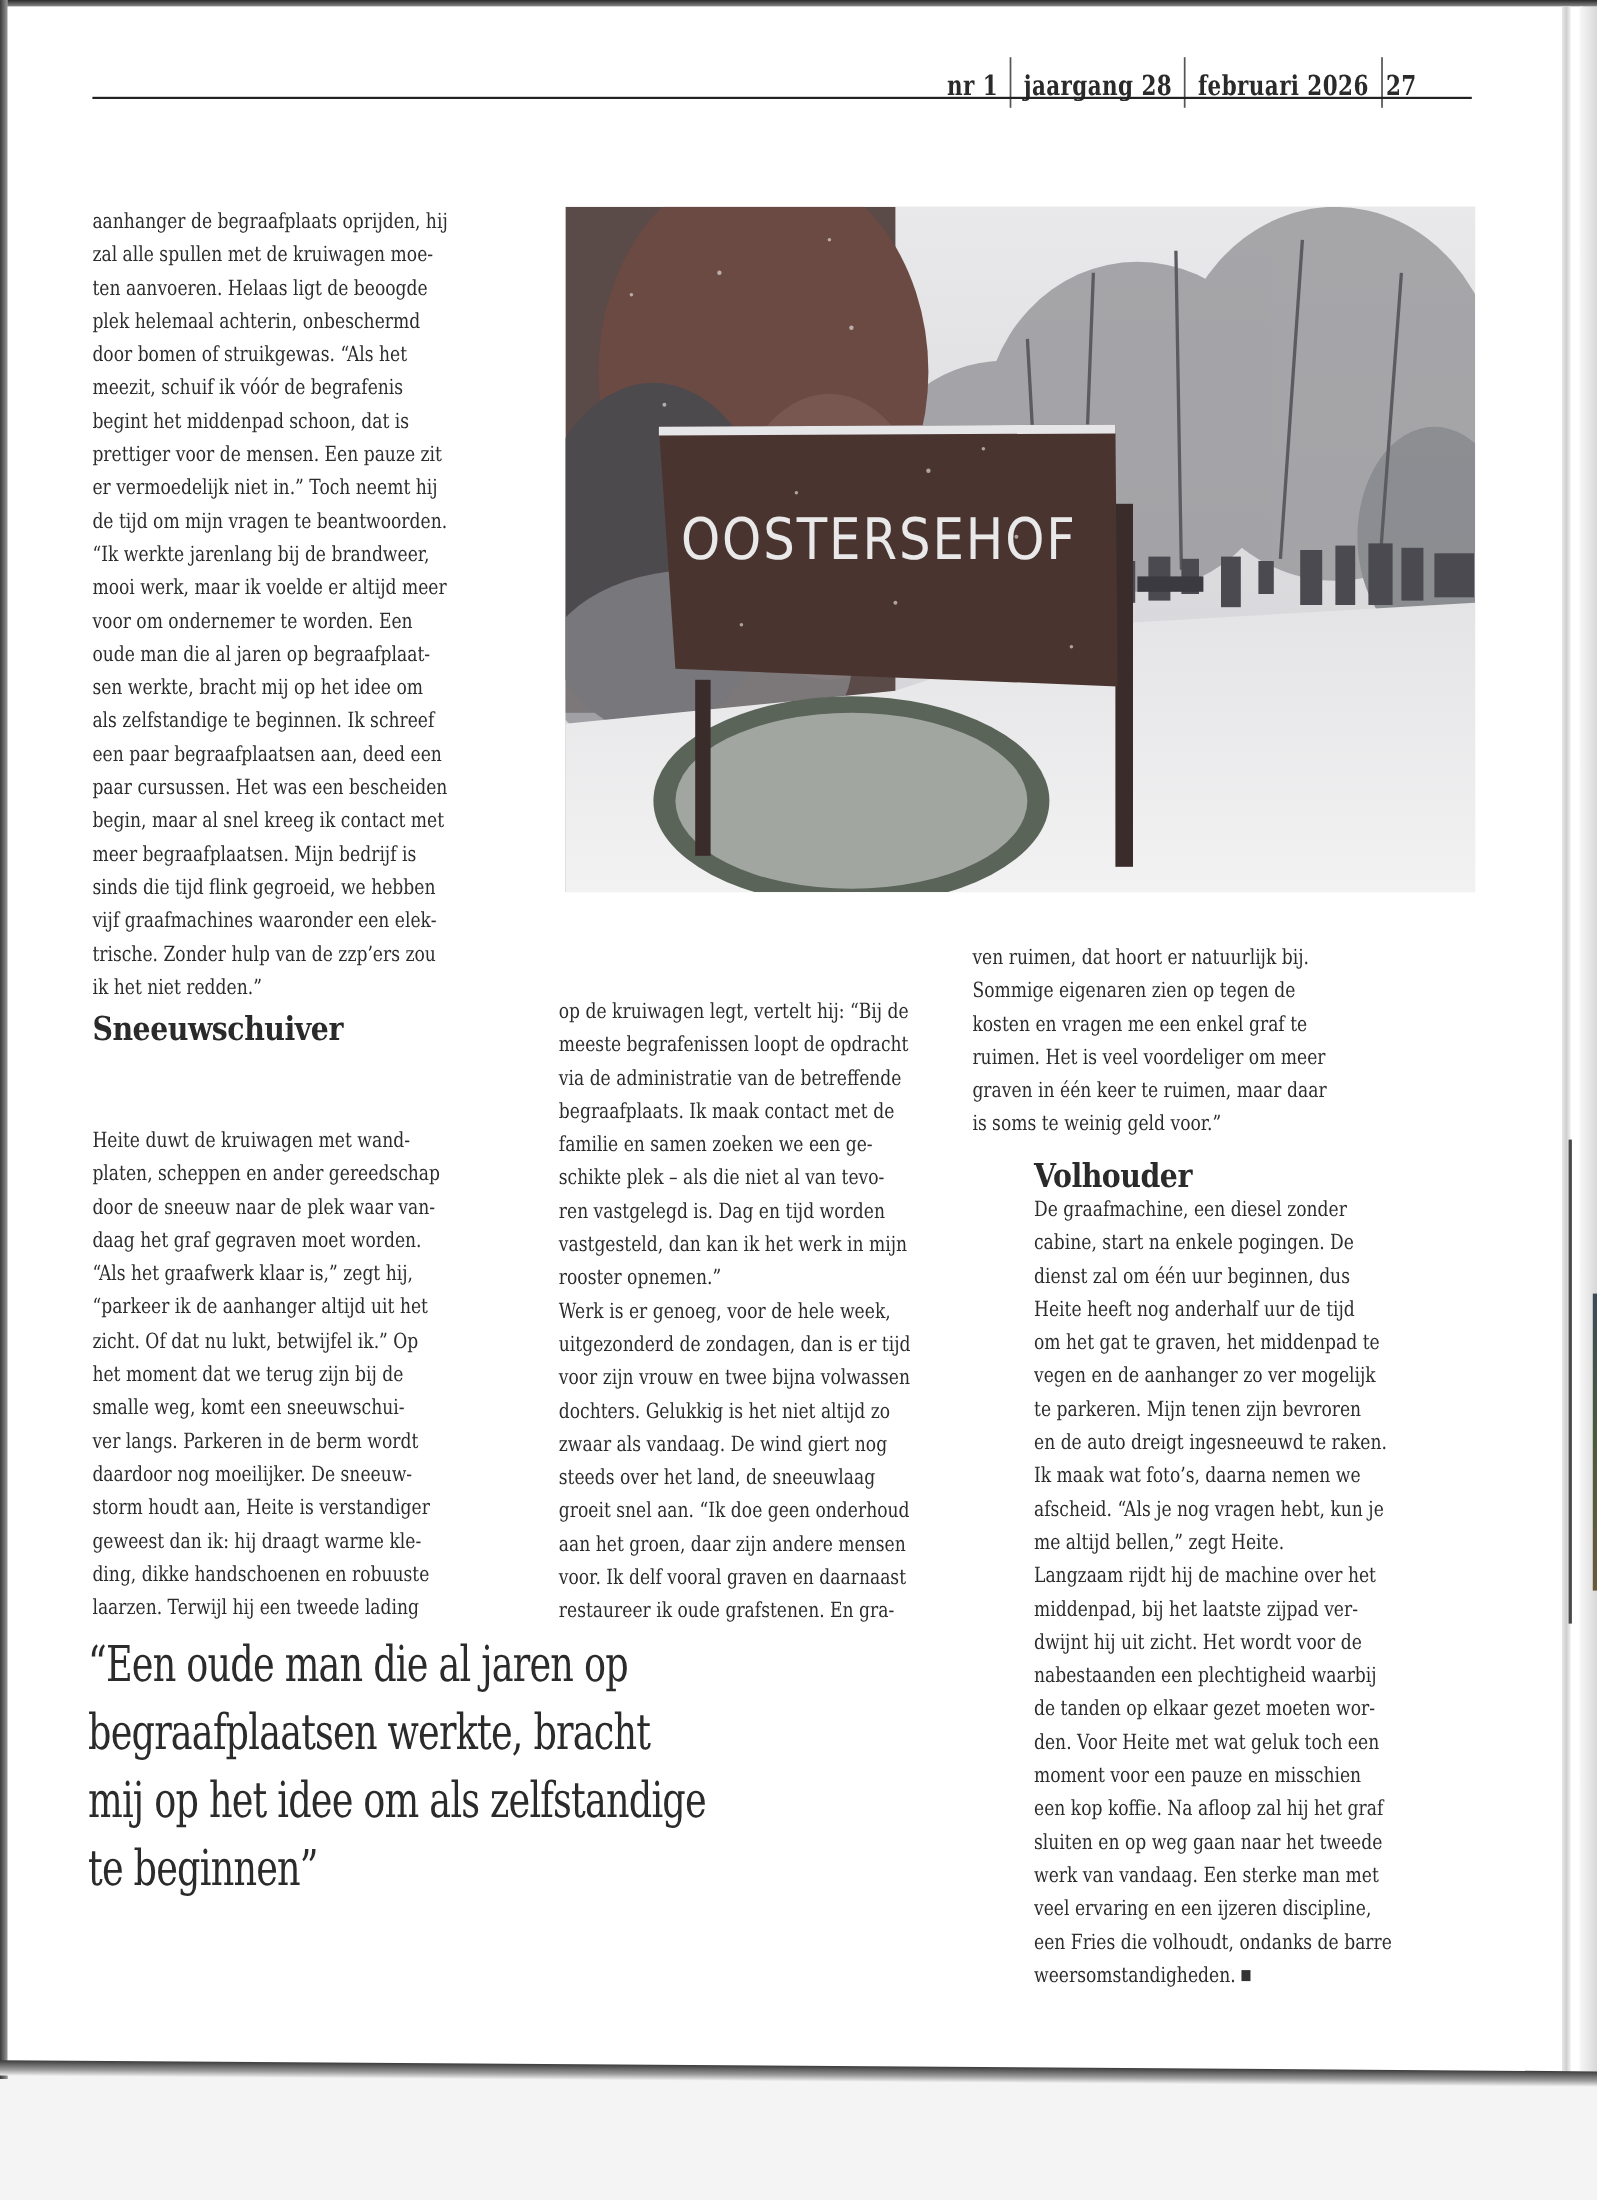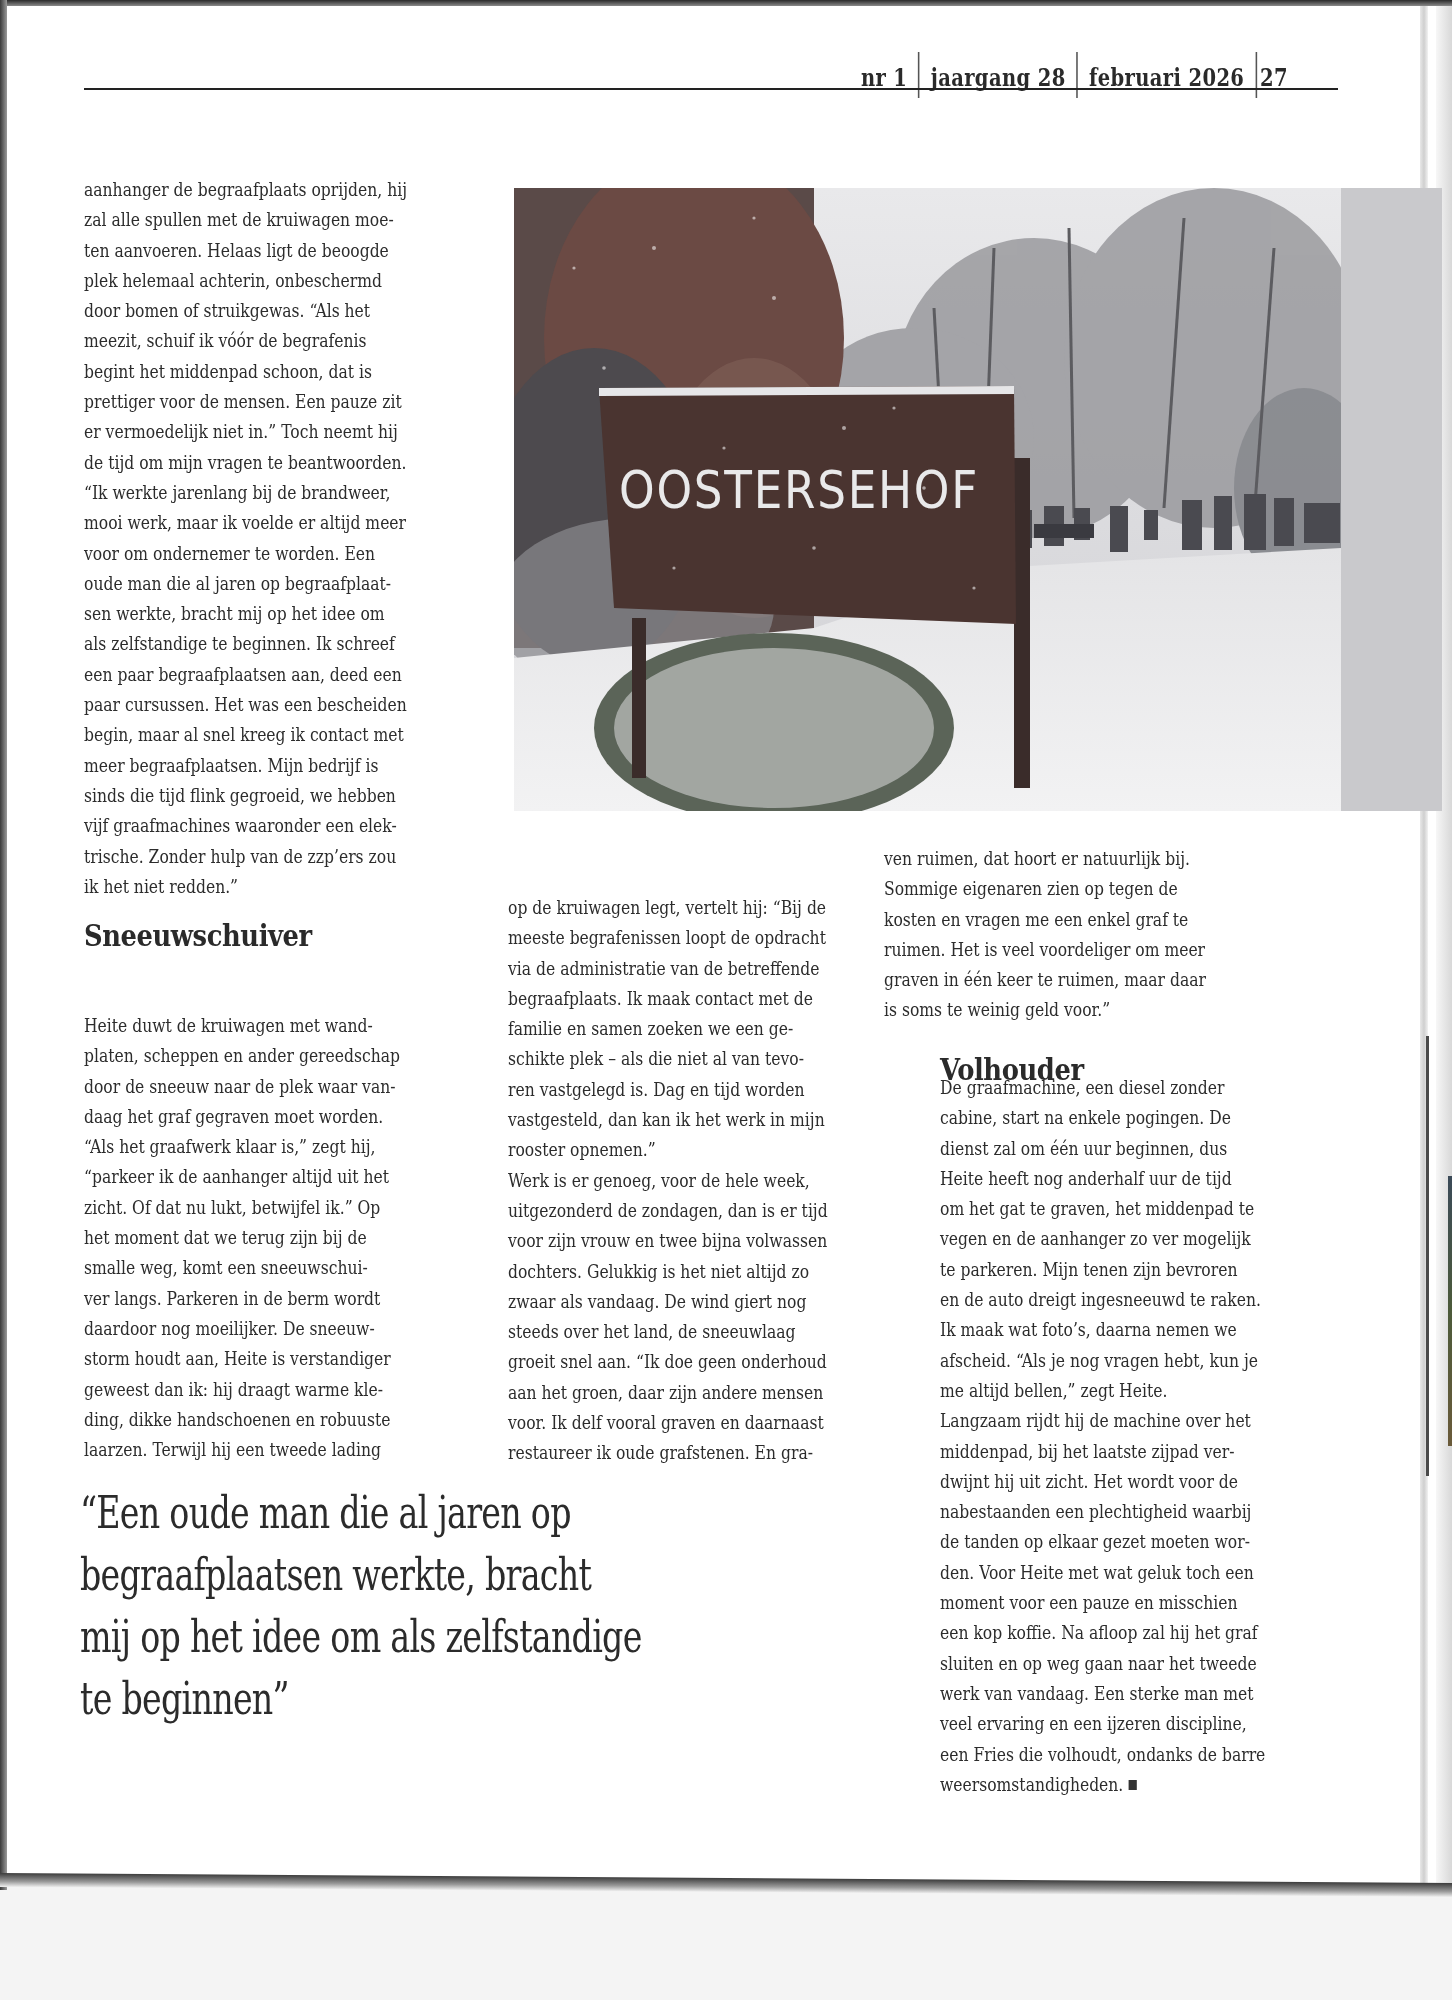--- a/index.html
+++ b/index.html
@@ -36,20 +36,21 @@
     .header .seg { padding: 0 14px; line-height: 40px; }
     .header .sep { width: 2px; height: 46px; background: #555; }
     .header-rule { position: absolute; top: 88px; left: 84px; width: 1254px; height: 2px; background: #222; }
 
     
     .col {
       position: absolute;
       font-family: "DejaVu Serif", serif;
       font-size: 19px; line-height: 30.3px; color: #2c2c2c;
       white-space: nowrap;
+      margin-top: 12px;
     }
     .col .ln { display: block; transform: scaleX(0.82); transform-origin: left center; }
     .col-1 { left: 84px; top: 174px; }
     .col-1b { left: 84px; top: 1010px; }
     .col-2 { left: 508px; top: 892px; }
     .col-3 { left: 884px; top: 843px; }
     .col-3b { left: 940px; top: 1072px; }
 
     .subhead {
       position: absolute;
@@ -66,21 +67,21 @@
     .pullquote {
       position: absolute; left: 80px; top: 1482px;
       font-family: "DejaVu Serif", serif; font-weight: normal;
       font-size: 45px; line-height: 62px; color: #2b2b2b;
       white-space: nowrap; letter-spacing: -1px;
     }
     .pullquote .ln { display: block; transform: scaleX(0.74); transform-origin: left center; }
 
     
     .photo {
-      position: absolute; left: 514px; top: 188px; width: 928px; height: 623px;
+      position: absolute; left: 514px; top: 188px; width: 827px; height: 623px;
       overflow: hidden; background: #c9c9cc;
     }
     .photo svg { display: block; }
   </style>
 </head>
 <body>
 
 <div class="scan-top"></div>
 <div class="scan-left"></div>
 

